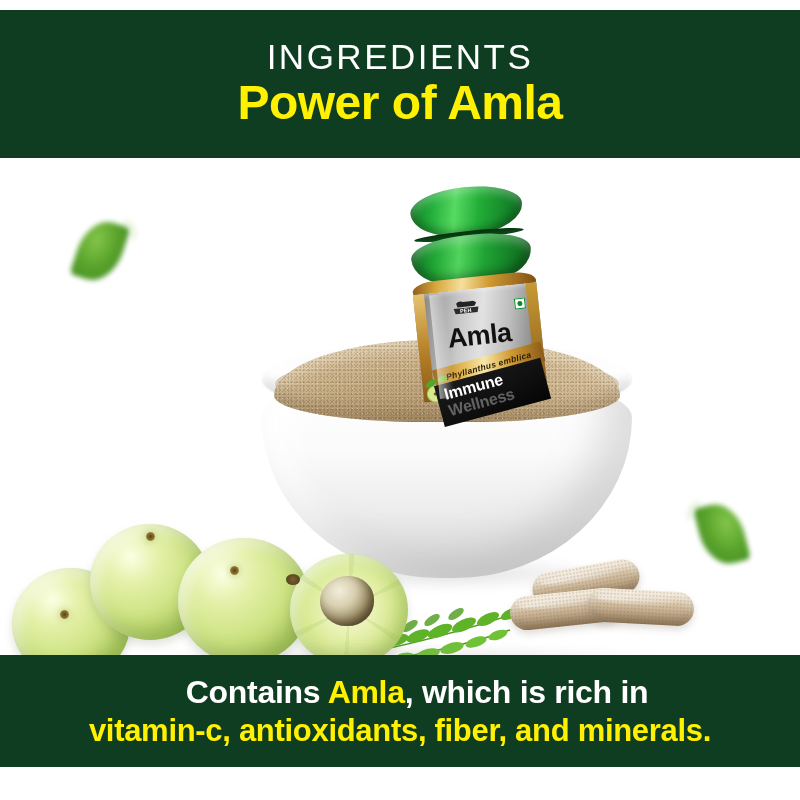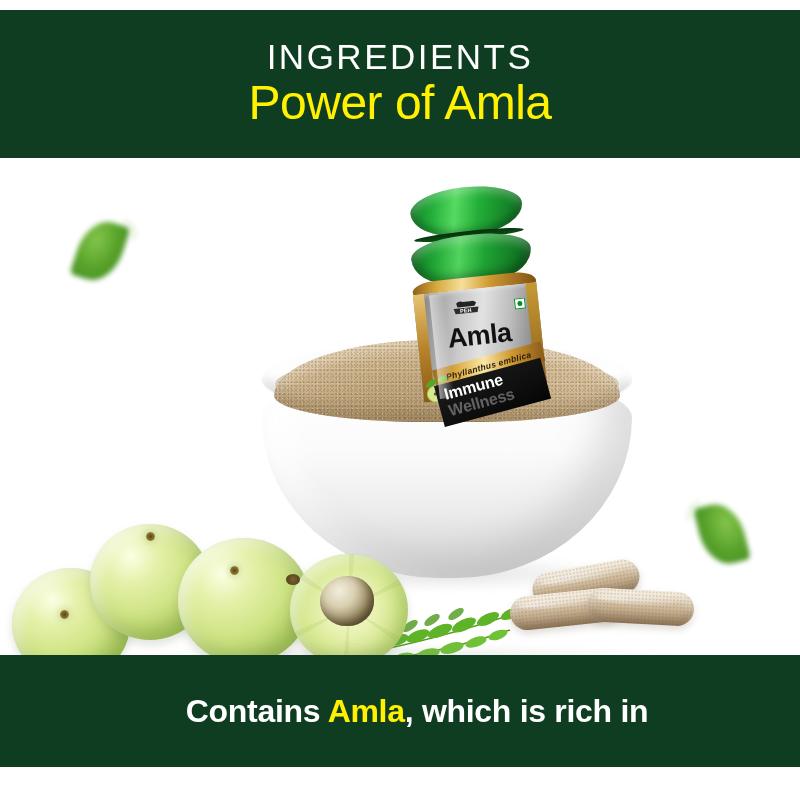--- a/index.html
+++ b/index.html
@@ -31,21 +31,21 @@
     color:#ffffff;
     font-size:35px;
     font-weight:400;
     letter-spacing:2.5px;
     line-height:1;
     margin-bottom:4px;
   }
   .headline {
     color:var(--yellow,#FFF100);
     font-size:48px;
-    font-weight:normal;
+    font-weight:bold;
     letter-spacing:-0.5px;
     line-height:1.05;
   }
   .foot-line {
     font-size:32px; font-weight:bold; line-height:1.25;
     letter-spacing:-0.3px; white-space:nowrap;
   }
   .foot-line-1 { color:#ffffff;margin-left:34px; }
   .foot-line-2 { color:var(--yellow,#FFF100); font-size:31px; }
   .hl { color:var(--yellow,#FFF100); }
@@ -451,15 +451,16 @@
       <div class="split"></div>
     </div>
 
     <div class="ground-shadow"></div>
   </div>
 
   <div class="banner" id="footer-banner">
     <div class="foot-line foot-line-1">
       <span>Contains </span><span class="hl">Amla</span><span>, which is rich in</span>
     </div>
+    <div class="foot-line foot-line-2">vitamin-c, antioxidants, fiber, and minerals.</div>
   </div>
 
 </div>
 
 </body></html>

